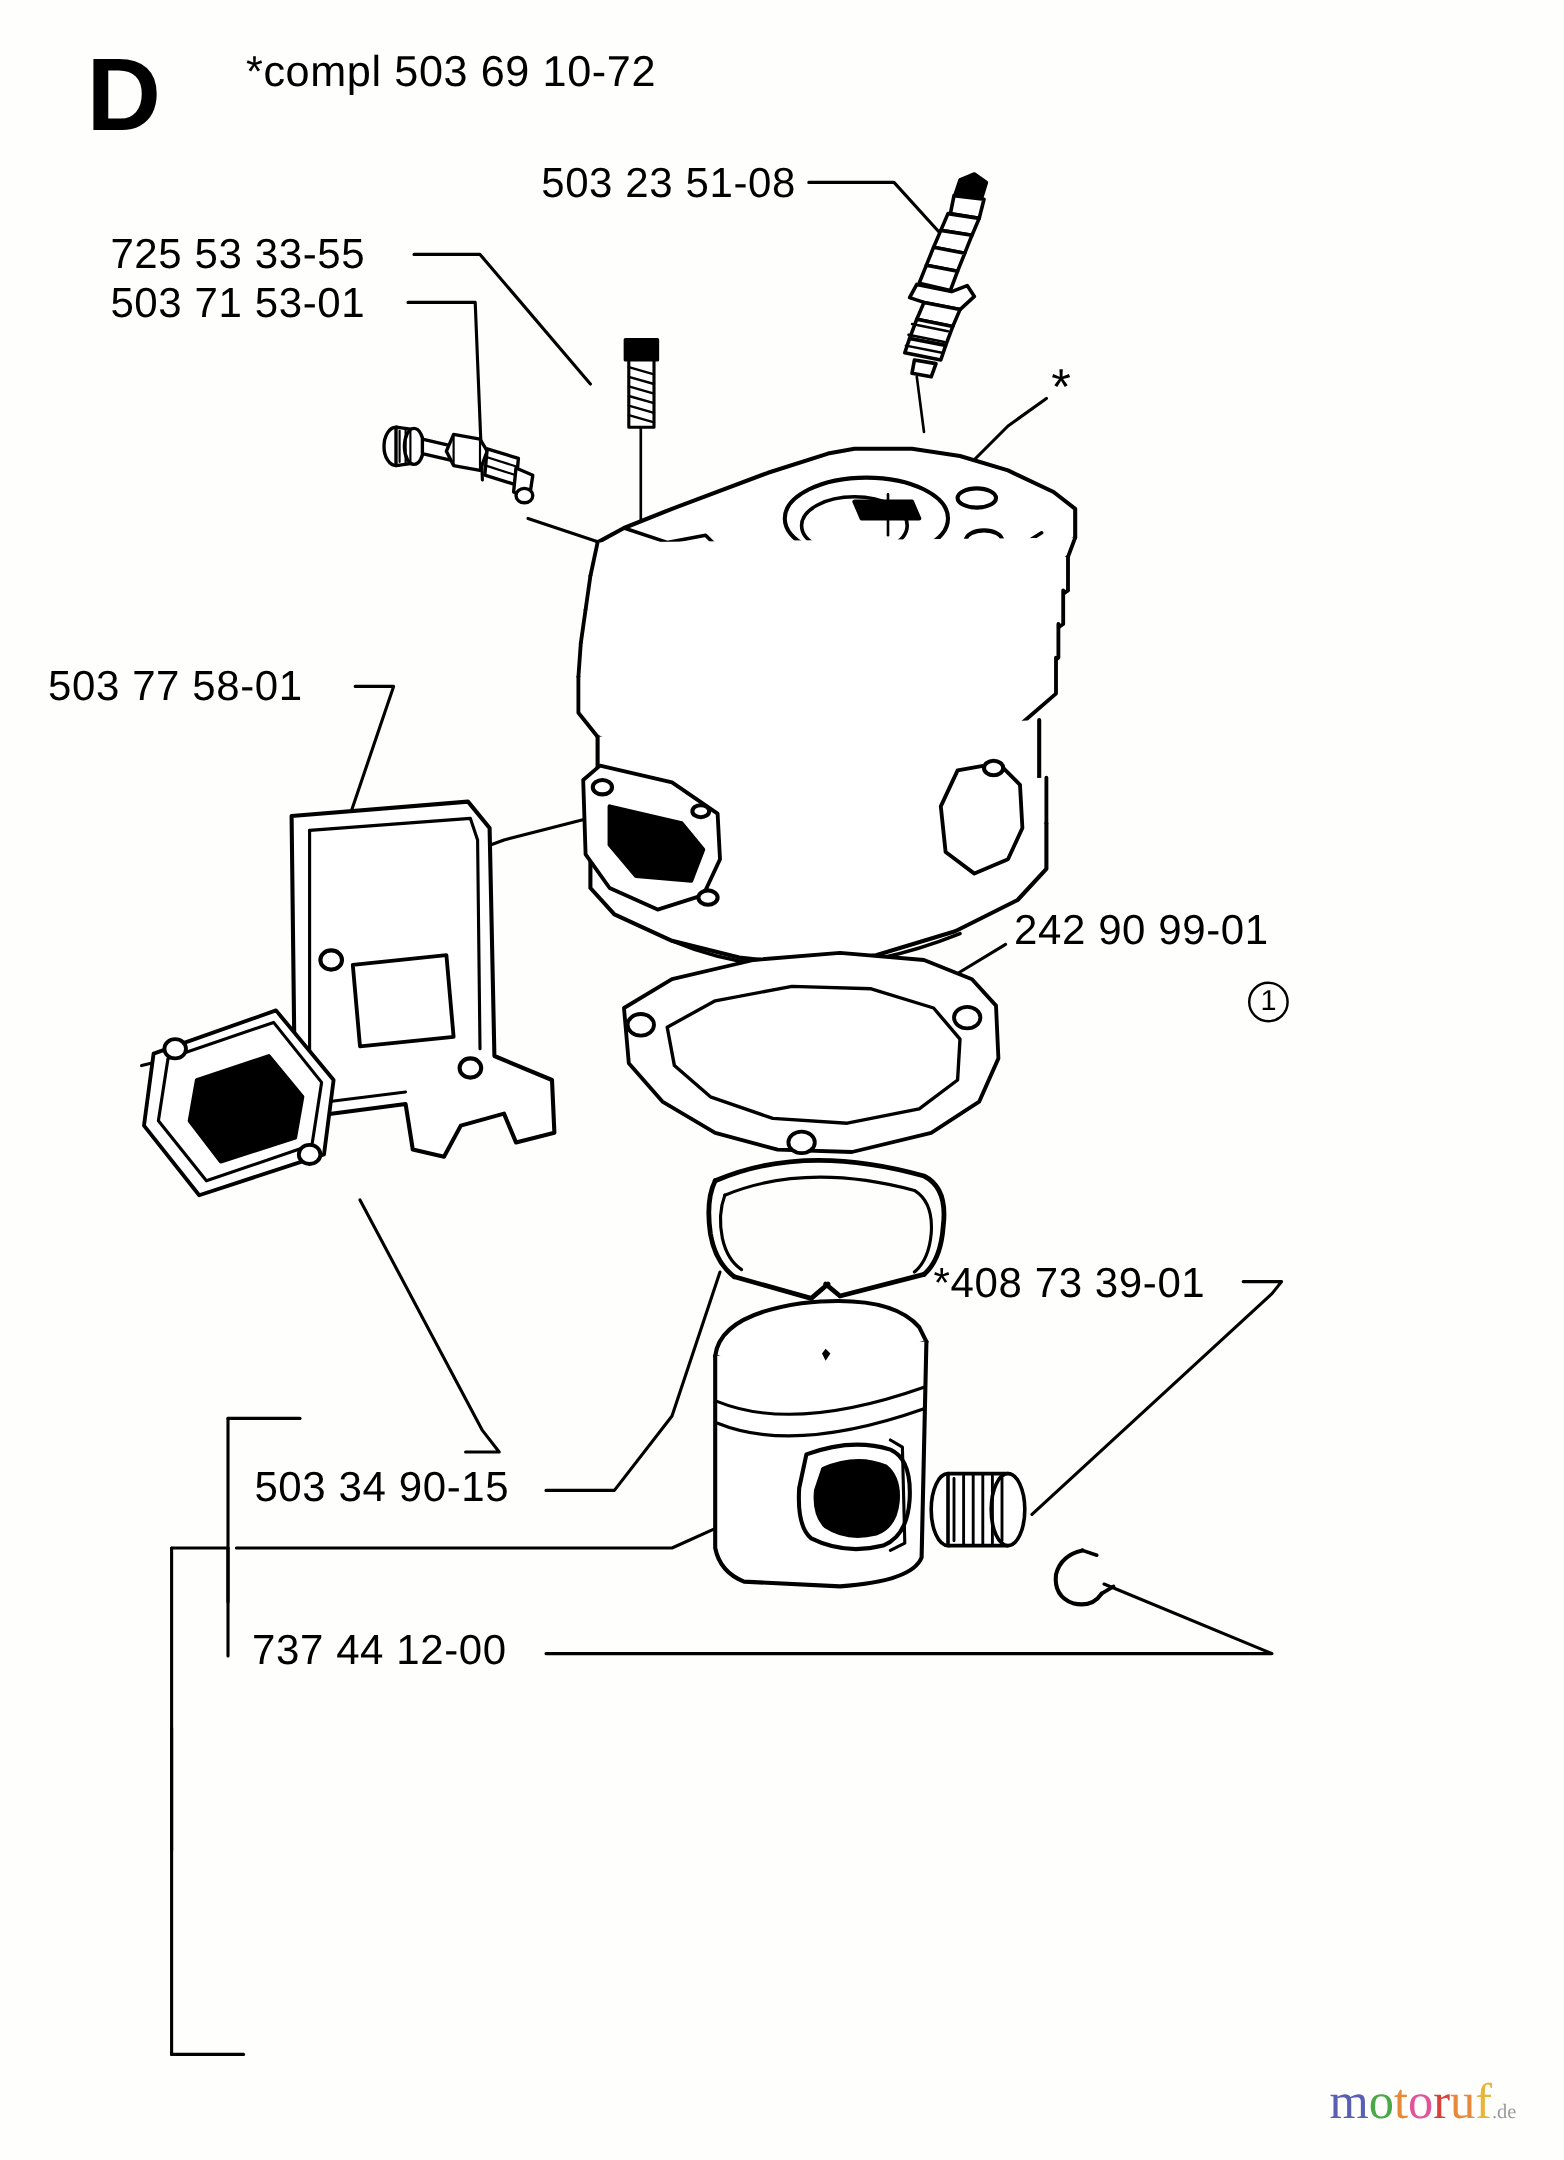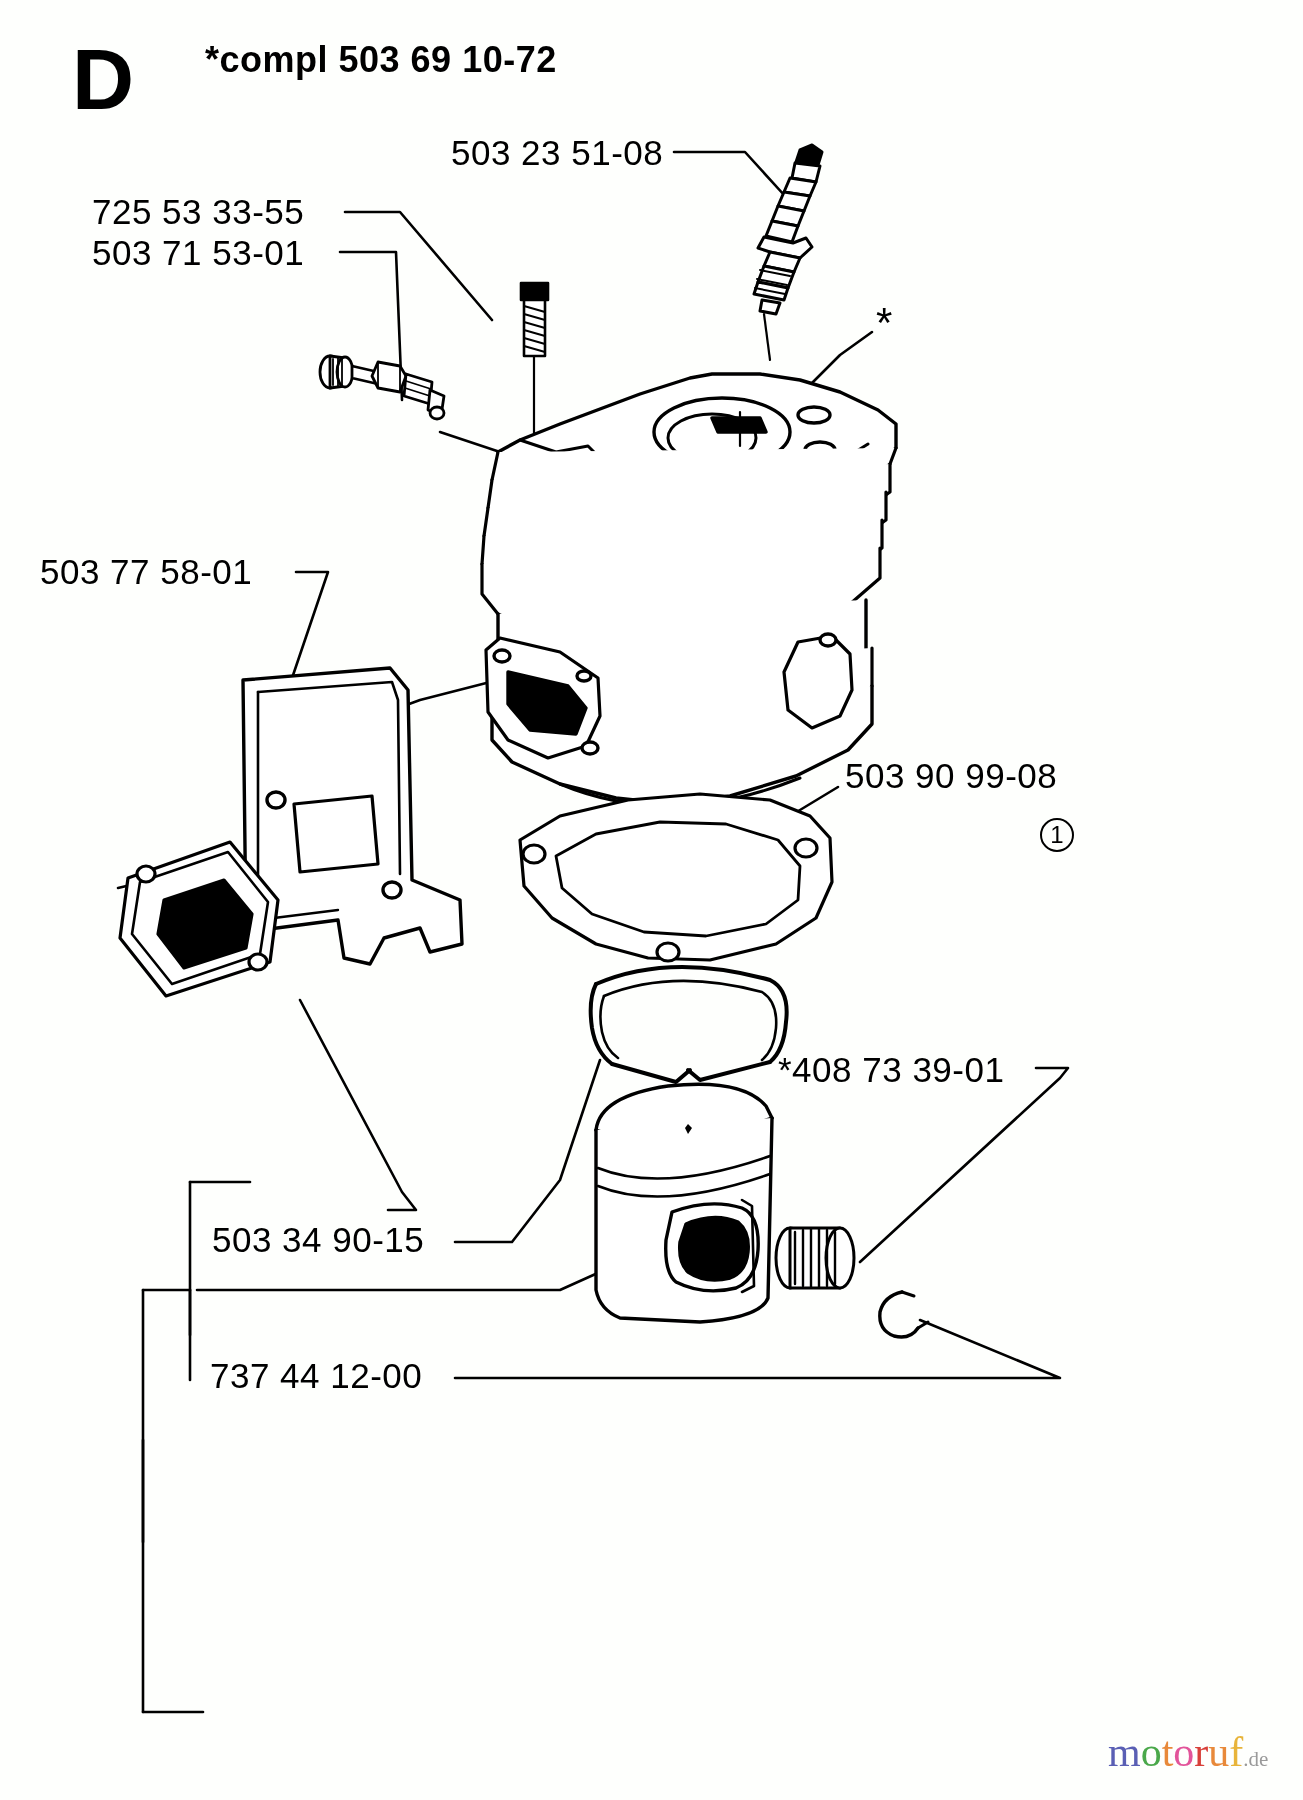--- a/index.html
+++ b/index.html
@@ -30,21 +30,21 @@
     position: absolute;
     font-family: "Liberation Sans", sans-serif;
     font-size: 35px;
     font-weight: 400;
     letter-spacing: 0.5px;
     white-space: nowrap;
     color: #000;
     line-height: 1;
   }
   .lbl.bold {
-    font-weight: 700;
+    font-weight: 400;
   }
   .section-letter {
     position: absolute;
     font-family: "Liberation Sans", sans-serif;
     font-weight: 700;
     font-size: 86px;
     line-height: 1;
     color: #000;
   }
   .circled {
@@ -61,21 +61,21 @@
   }
   .wm {
     position: absolute;
     font-family: "Liberation Serif", serif;
     font-size: 42px;
     letter-spacing: 0px;
     white-space: nowrap;
   }
   .wm .s { display: inline-block; }
   .wm .dom {
-    font-size: 21px;
+    font-size: 17px;
     color: #9a9a9a;
   }
 </style>
 </head>
 <body>
 
 <div id="page">
 
   <svg class="art" viewBox="0 0 1303 1800">
 
@@ -370,21 +370,21 @@
   <div class="lbl" style="left:451px; top:135px;">503 23 51-08</div>
 
   <div class="lbl" style="left:92px; top:194px;">725 53 33-55</div>
 
   <div class="lbl" style="left:92px; top:235px;">503 71 53-01</div>
 
   <div class="lbl" style="left:876px; top:302px; font-size:42px;">*</div>
 
   <div class="lbl" style="left:40px; top:554px;">503 77 58-01</div>
 
-  <div class="lbl" style="left:845px; top:758px;">503 90 99-08</div>
+  <div class="lbl" style="left:845px; top:758px;">242 90 99-01</div>
 
   <div style="position:absolute; left:1040px; top:818px;">
     <span class="circled">1</span>
   </div>
 
 
   <div class="lbl" style="left:778px; top:1052px;">*408 73 39-01</div>
 
   <div class="lbl" style="left:212px; top:1222px;">503 34 90-15</div>
 

